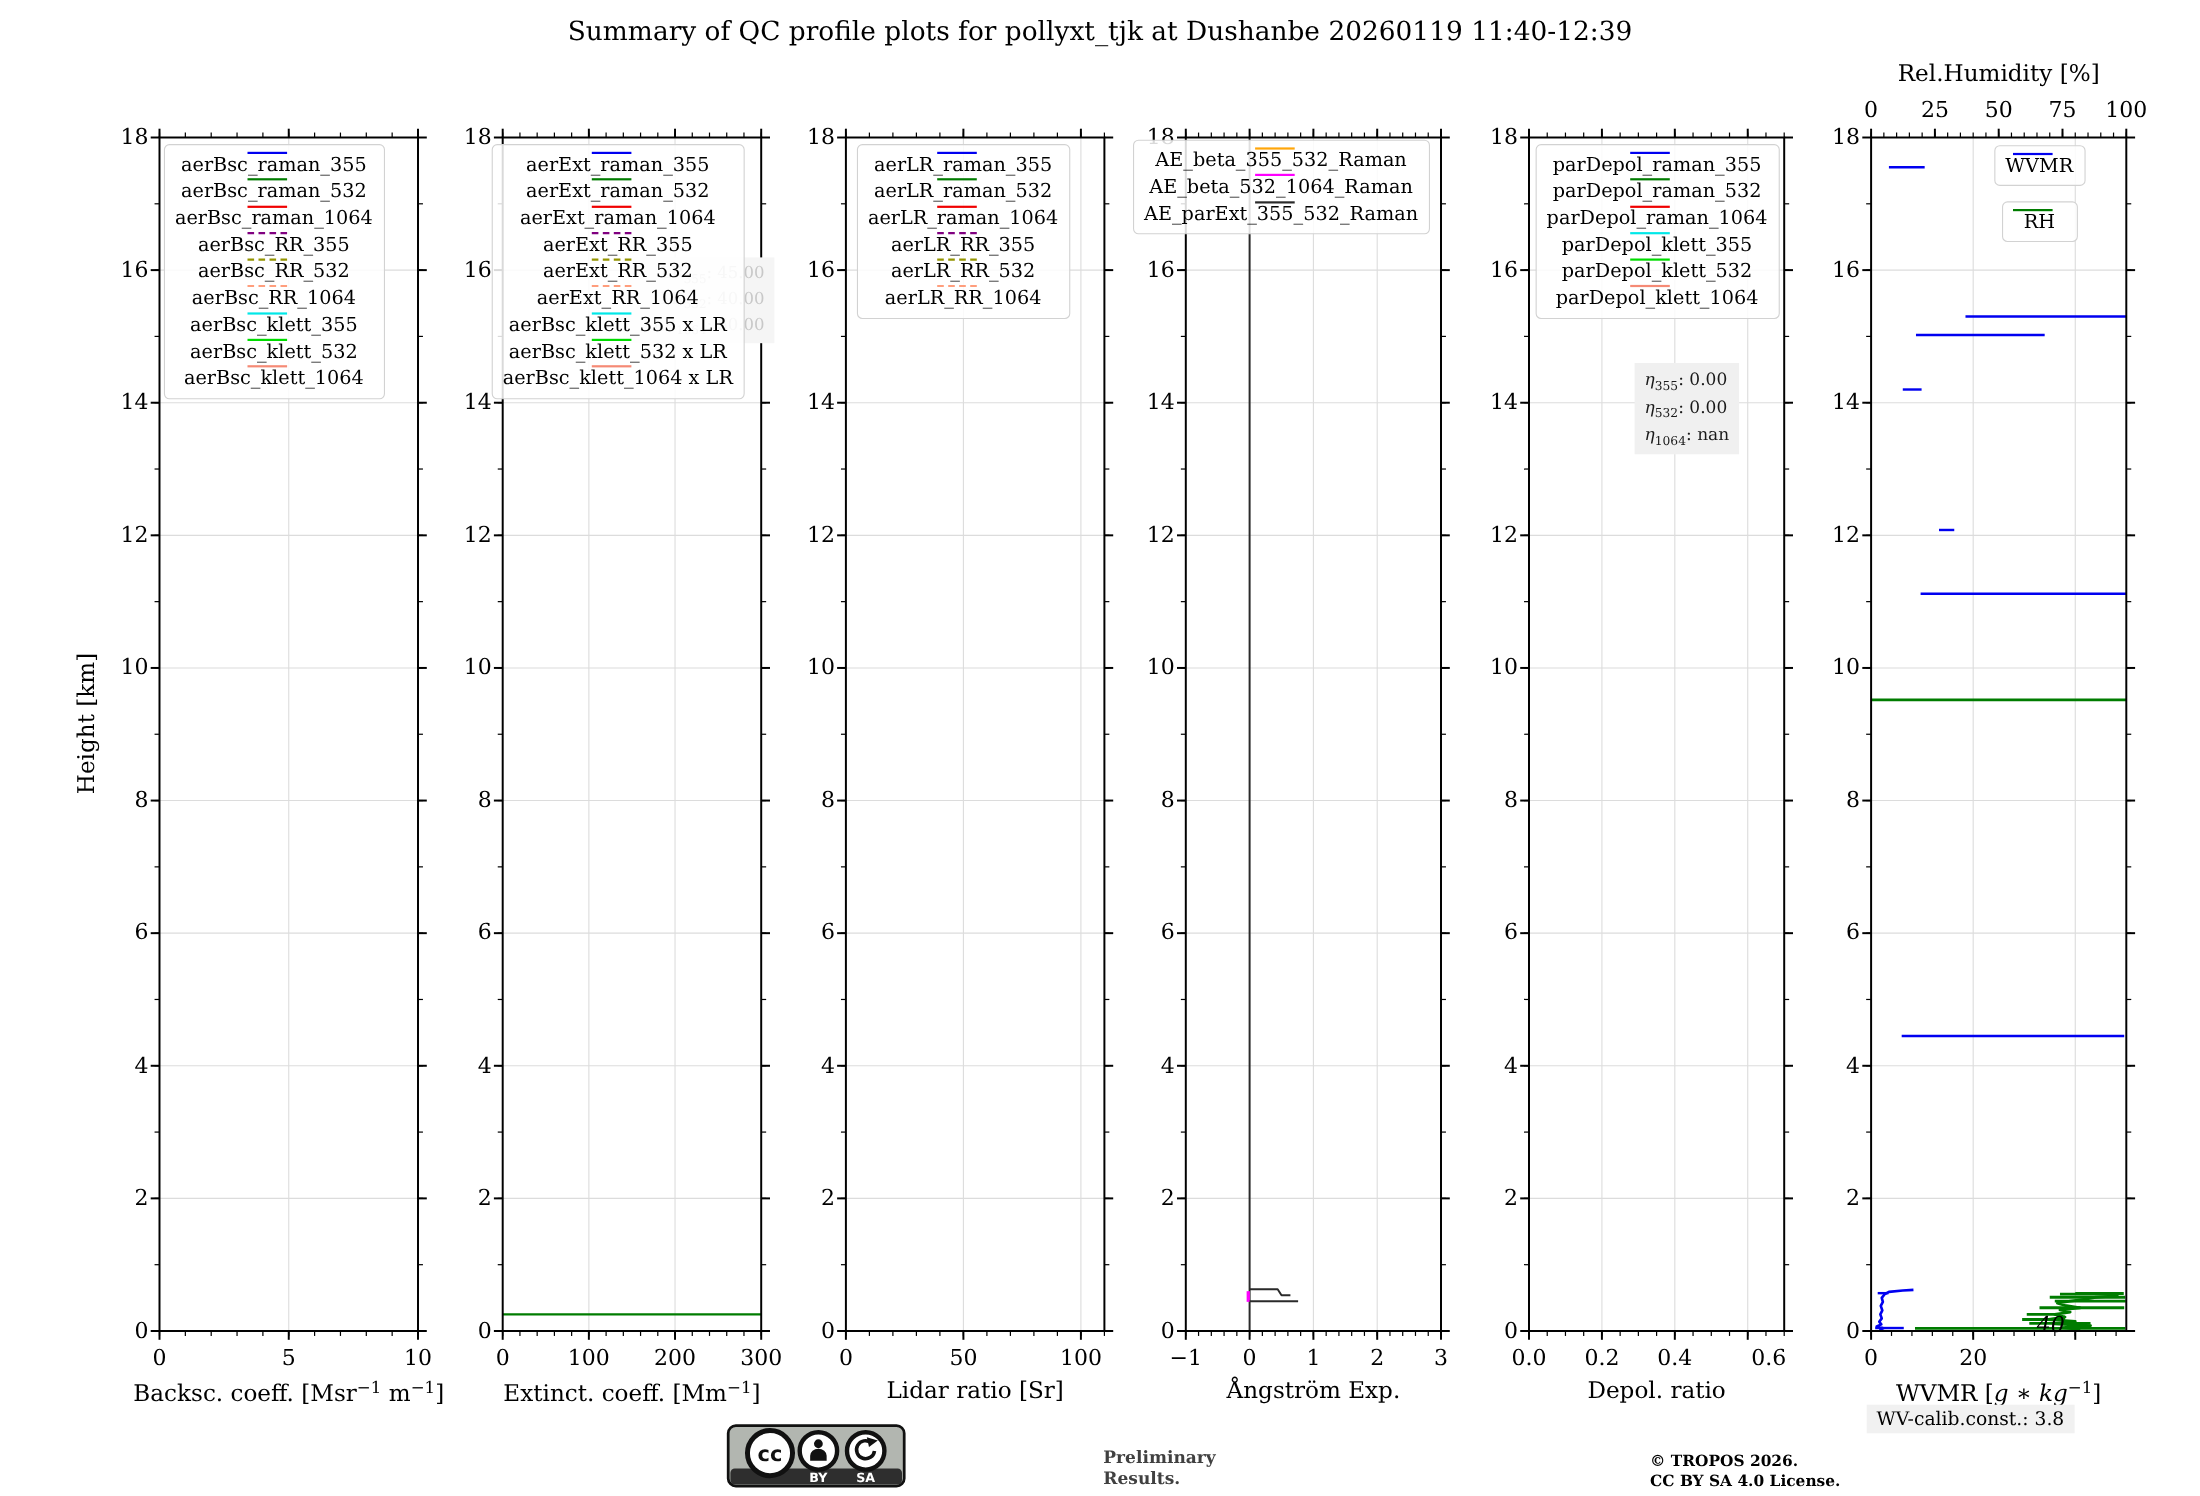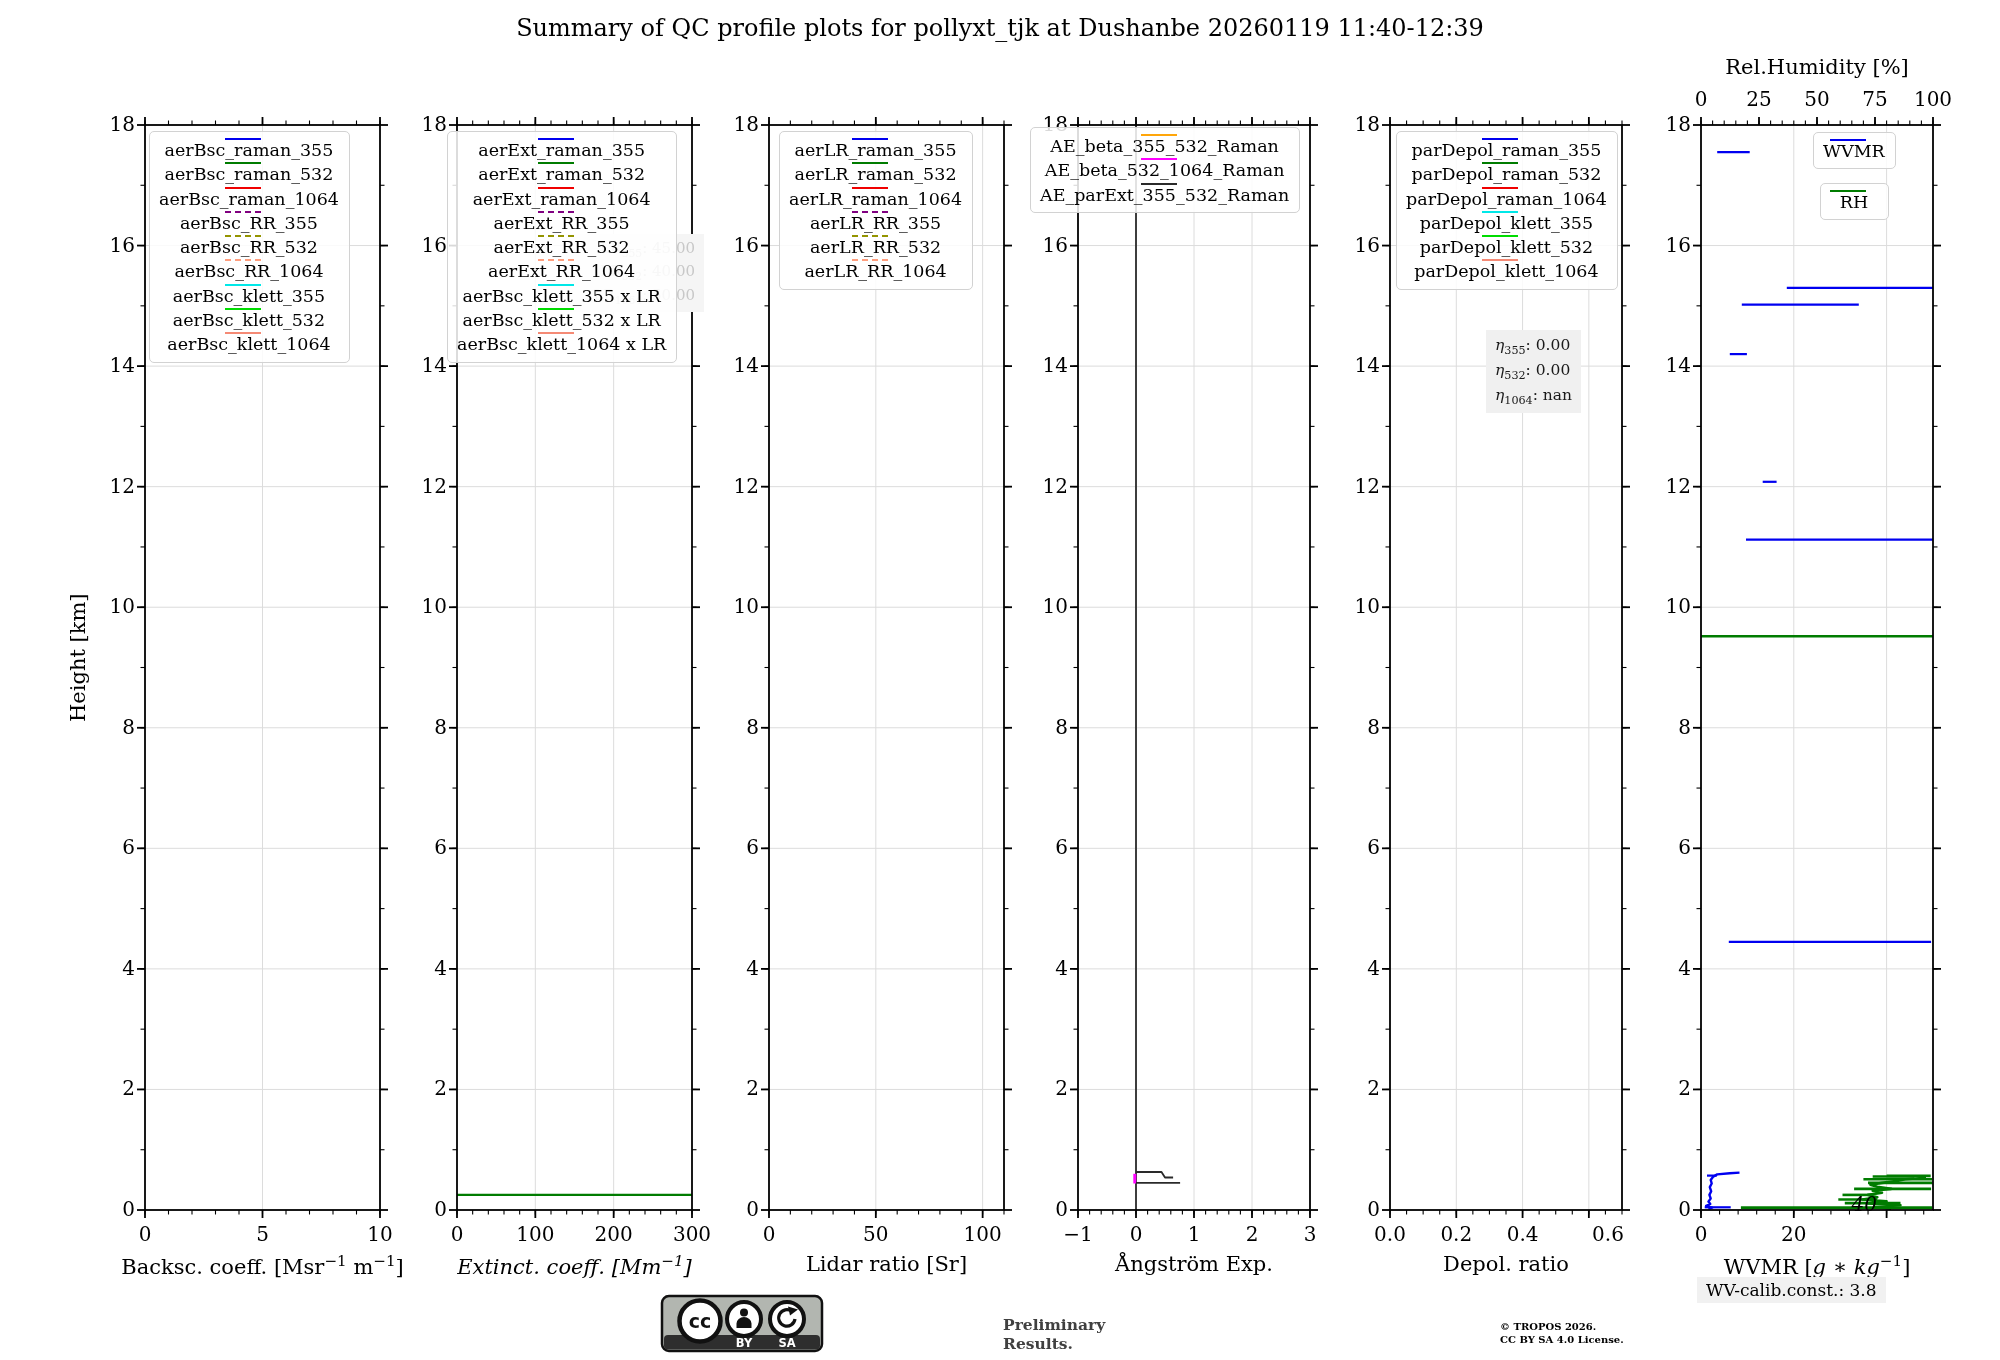--- a/index.html
+++ b/index.html
@@ -18,21 +18,21 @@
   .lsample{width:36px;height:0;border-top-width:2.8px;margin-right:12px;flex:none;}
   .ltext{font:17.5px "DejaVu Serif",serif;}
   .ann{position:absolute;font-family:"DejaVu Serif",serif;line-height:1.42;padding:4px 9px;white-space:nowrap;}
   .sup{vertical-align:super;font-size:72%;}
   .sub{vertical-align:sub;font-size:72%;}
   .it{font-style:italic;}
   .refh{position:absolute;left:195px;top:1277px;background:#f1f1f1;padding:3px 11px;
         font-size:17px;line-height:1.22;}
   .prelim{position:absolute;left:1003px;top:1315px;color:#e8362a;font-weight:bold;
           font-size:15.5px;line-height:1.25;}
-  .tropos{position:absolute;left:1500px;top:1320px;font-weight:bold;font-size:10px;line-height:1.3;}
+  .tropos{position:absolute;left:1500px;top:1320px;font-weight:bold;font-size:14px;line-height:1.3;}
   .wvcalib{position:absolute;left:1697px;top:1277px;background:#f1f1f1;padding:3px 9px;font-size:17px;}
   #cc-badge{position:absolute;left:660px;top:1294px;}
 </style>
 </head>
 <body>
 
 <div class="canvas">
   <div class="title">Summary of QC profile plots for pollyxt_tjk at Dushanbe 20260119 11:40-12:39</div>
   <div class="ylab">Height [km]</div>
 
@@ -745,21 +745,21 @@
       <div class="tick" style="position: absolute; left: 399px; top: 1197px; width: 48px; text-align: right;">0</div>
       <div class="tick" style="position: absolute; left: 399px; top: 1076.44px; width: 48px; text-align: right;">2</div>
       <div class="tick" style="position: absolute; left: 399px; top: 955.889px; width: 48px; text-align: right;">4</div>
       <div class="tick" style="position: absolute; left: 399px; top: 835.333px; width: 48px; text-align: right;">6</div>
       <div class="tick" style="position: absolute; left: 399px; top: 714.778px; width: 48px; text-align: right;">8</div>
       <div class="tick" style="position: absolute; left: 399px; top: 594.222px; width: 48px; text-align: right;">10</div>
       <div class="tick" style="position: absolute; left: 399px; top: 473.667px; width: 48px; text-align: right;">12</div>
       <div class="tick" style="position: absolute; left: 399px; top: 353.111px; width: 48px; text-align: right;">14</div>
       <div class="tick" style="position: absolute; left: 399px; top: 232.556px; width: 48px; text-align: right;">16</div>
       <div class="tick" style="position: absolute; left: 399px; top: 112px; width: 48px; text-align: right;">18</div>
-      <div class="alabel" style="position: absolute; left: 387px; top: 1252px; width: 375px; text-align: center; font-style: italic;"><span>Extinct. coeff. [Mm</span><span class="sup">−1</span><span>]</span></div>
+      <div class="alabel" style="position: absolute; left: 387px; top: 1252px; width: 375px; text-align: center;"><span>Extinct. coeff. [Mm</span><span class="sup">−1</span><span>]</span></div>
       <div class="ann" style="position: absolute; left: 566px; top: 234px; background: rgb(245, 245, 245); color: rgb(200, 200, 200); font-size: 15px; text-align: right; width: 120px;">
         <div><span>LR</span><span class="sub">355</span><span>: 45.00</span></div>
         <div><span>LR</span><span class="sub">532</span><span>: 40.00</span></div>
         <div><span>LR</span><span class="sub">1064</span><span>: 50.00</span></div>
       </div>
       <div class="legend" style="position: absolute; left: 447px; top: 131px;">
         <div class="lrow">
           <span class="lsample" style="border-top-style: solid; border-top-color: rgb(0, 0, 240);"></span>
           <span class="ltext">aerExt_raman_355</span>
         </div>

